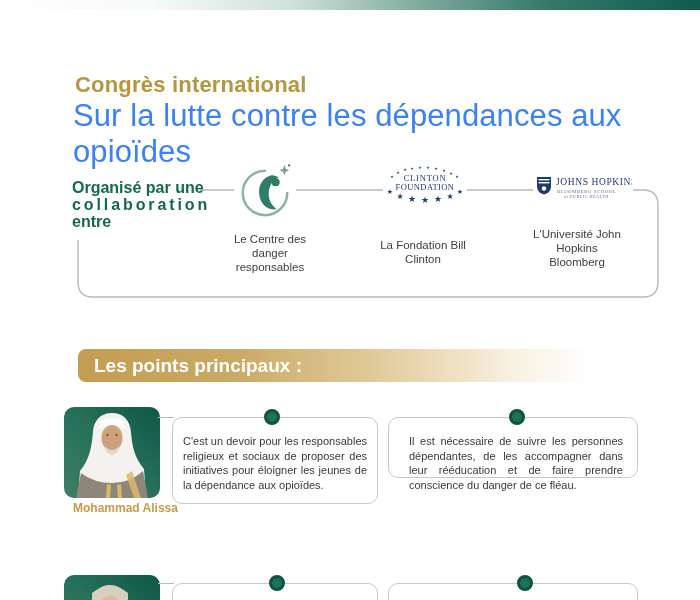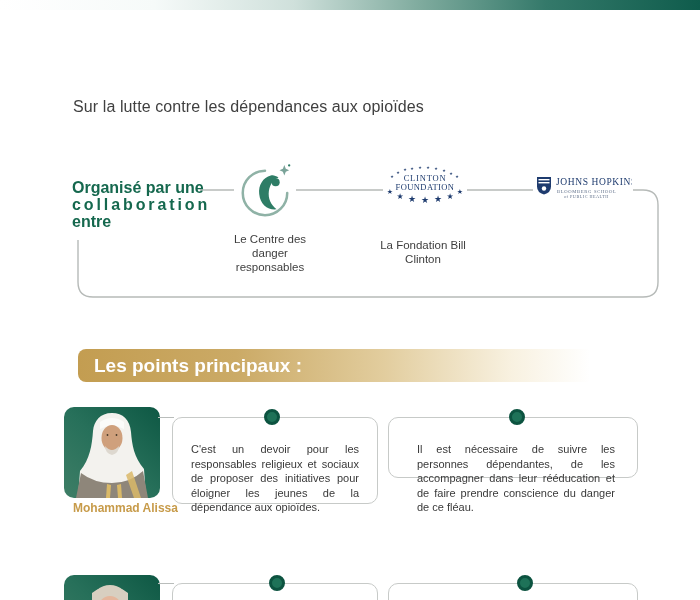--- a/index.html
+++ b/index.html
@@ -3,21 +3,21 @@
 <meta charset="utf-8">
 <style>
   html,body{margin:0;padding:0;background:#fff;}
   .page{position:relative;width:700px;height:600px;background:#ffffff;overflow:hidden;
         font-family:"Liberation Sans",sans-serif;}
   
   .topbar{position:absolute;left:0;top:0;width:700px;height:10px;
           background:linear-gradient(to right,#ffffff 0%,#f6faf9 22%,#cfe0db 42%,#7fab9e 60%,#34796a 78%,#0f5c4c 100%);}
   
   .title{position:absolute;left:75px;top:72px;margin:0;font-size:22px;font-weight:bold;color:#b5973f;letter-spacing:.2px;}
-  .subtitle{position:absolute;left:73px;top:98px;margin:0;font-size:16px;font-weight:400;color:#404040;letter-spacing:.1px;}
+  .subtitle{position:absolute;left:73px;top:98px;margin:0;font-size:31px;font-weight:400;color:#3b82f6;letter-spacing:.1px;}
   
   .collab-frame{position:absolute;left:70px;top:180px;}
   .org-heading{position:absolute;left:72px;top:179px;width:140px;color:#15684e;font-weight:bold;font-size:16px;line-height:17px;}
   .org-heading span{display:block;}
   .org-heading .spread{letter-spacing:2.9px;}
   .logo{position:absolute;background:#ffffff;display:flex;align-items:center;justify-content:center;}
   .logo-leaders{left:234px;top:161px;width:62px;height:60px;}
   .logo-clinton{left:383px;top:164px;width:84px;height:44px;}
   .logo-jh{left:533px;top:170px;width:100px;height:34px;}
   .org-label{position:absolute;text-align:center;font-size:11.5px;line-height:14px;color:#3e3e3e;}
@@ -33,40 +33,41 @@
   
   .photo{position:absolute;width:96px;height:91px;border-radius:10px;overflow:hidden;}
   .photo1{left:64px;top:407px;}
   .photo2{left:64px;top:575px;}
   .speaker{position:absolute;left:73px;top:501px;font-size:12px;font-weight:bold;color:#c79b4a;}
   .qbox{position:absolute;background:#ffffff;border:1.2px solid #c7cac8;border-radius:10px;box-sizing:border-box;}
   .qbox1{left:172px;top:417px;width:206px;height:87px;}
   .qbox2{left:388px;top:417px;width:250px;height:61px;}
   .qbox1b{left:172px;top:583px;width:206px;height:87px;}
   .qbox2b{left:388px;top:583px;width:250px;height:87px;}
-  .qtext{margin:8px;font-size:11px;line-height:14.6px;color:#393939;text-align:justify;}
+  .qtext{margin:0;font-size:11px;line-height:14.6px;color:#393939;text-align:justify;}
   .qbox1 .qtext{padding:16px 10px 0 10px;}
   .qbox2 .qtext{padding:16px 14px 0 20px;}
   .connector{position:absolute;height:1.2px;background:#b9bdbb;}
   .conn1{left:158px;top:417px;width:16px;}
   .conn2{left:158px;top:583px;width:16px;}
   .dot{position:absolute;width:10px;height:10px;border-radius:50%;
        background:#1e7258;border:3.5px solid #0c5340;}
   .dot1{left:264px;top:409px;}
   .dot2{left:509px;top:409px;}
   .dot1b{left:269px;top:575px;}
   .dot2b{left:517px;top:575px;}
 </style>
 </head>
 <body>
 
 <div class="page">
 
   <div class="topbar"></div>
 
+  <h1 class="title">Congrès international</h1>
   <h2 class="subtitle">Sur la lutte contre les dépendances aux opioïdes</h2>
 
   <svg class="collab-frame" width="600" height="130" viewBox="0 0 600 130">
     <path d="M130,10 H573 Q588,10 588,25 V102 Q588,117 573,117 H23 Q8,117 8,102 V60" fill="none" stroke="#b6bab8" stroke-width="1.4"></path>
   </svg>
 
   <div class="org-heading">
     <span>Organisé par une</span>
     <span class="spread">collaboration</span>
     <span>entre</span>
@@ -123,20 +124,25 @@
       <rect x="4.5" y="8" width="11" height="1.4" fill="#ffffff"></rect>
       <rect x="4.5" y="11" width="11" height="1.4" fill="#ffffff"></rect>
       <circle cx="10" cy="17.5" r="2.2" fill="#ffffff"></circle>
       <g font-family="Liberation Serif, serif">
         <text x="22" y="14" font-size="9.5" fill="#1e3b6e" letter-spacing="0.6">JOHNS HOPKINS</text>
         <text x="23" y="21.5" font-size="4.6" fill="#5d6d88" letter-spacing="0.7">BLOOMBERG SCHOOL</text>
         <text x="30" y="27" font-size="4.2" fill="#5d6d88" letter-spacing="0.5">of PUBLIC HEALTH</text>
       </g>
     </svg>
   </div>
+  <div class="org-label label-jh">
+    <span>L'Université John</span>
+    <span>Hopkins</span>
+    <span>Bloomberg</span>
+  </div>
 
   <div class="banner">
     <span>Les points principaux :</span>
   </div>
 
   <div class="photo photo1">
     <svg width="96" height="91" viewBox="0 0 96 91">
       <defs>
         <linearGradient id="gbg1" x1="0" y1="1" x2="1" y2="0">
           <stop offset="0" stop-color="#3e7e66"></stop>

